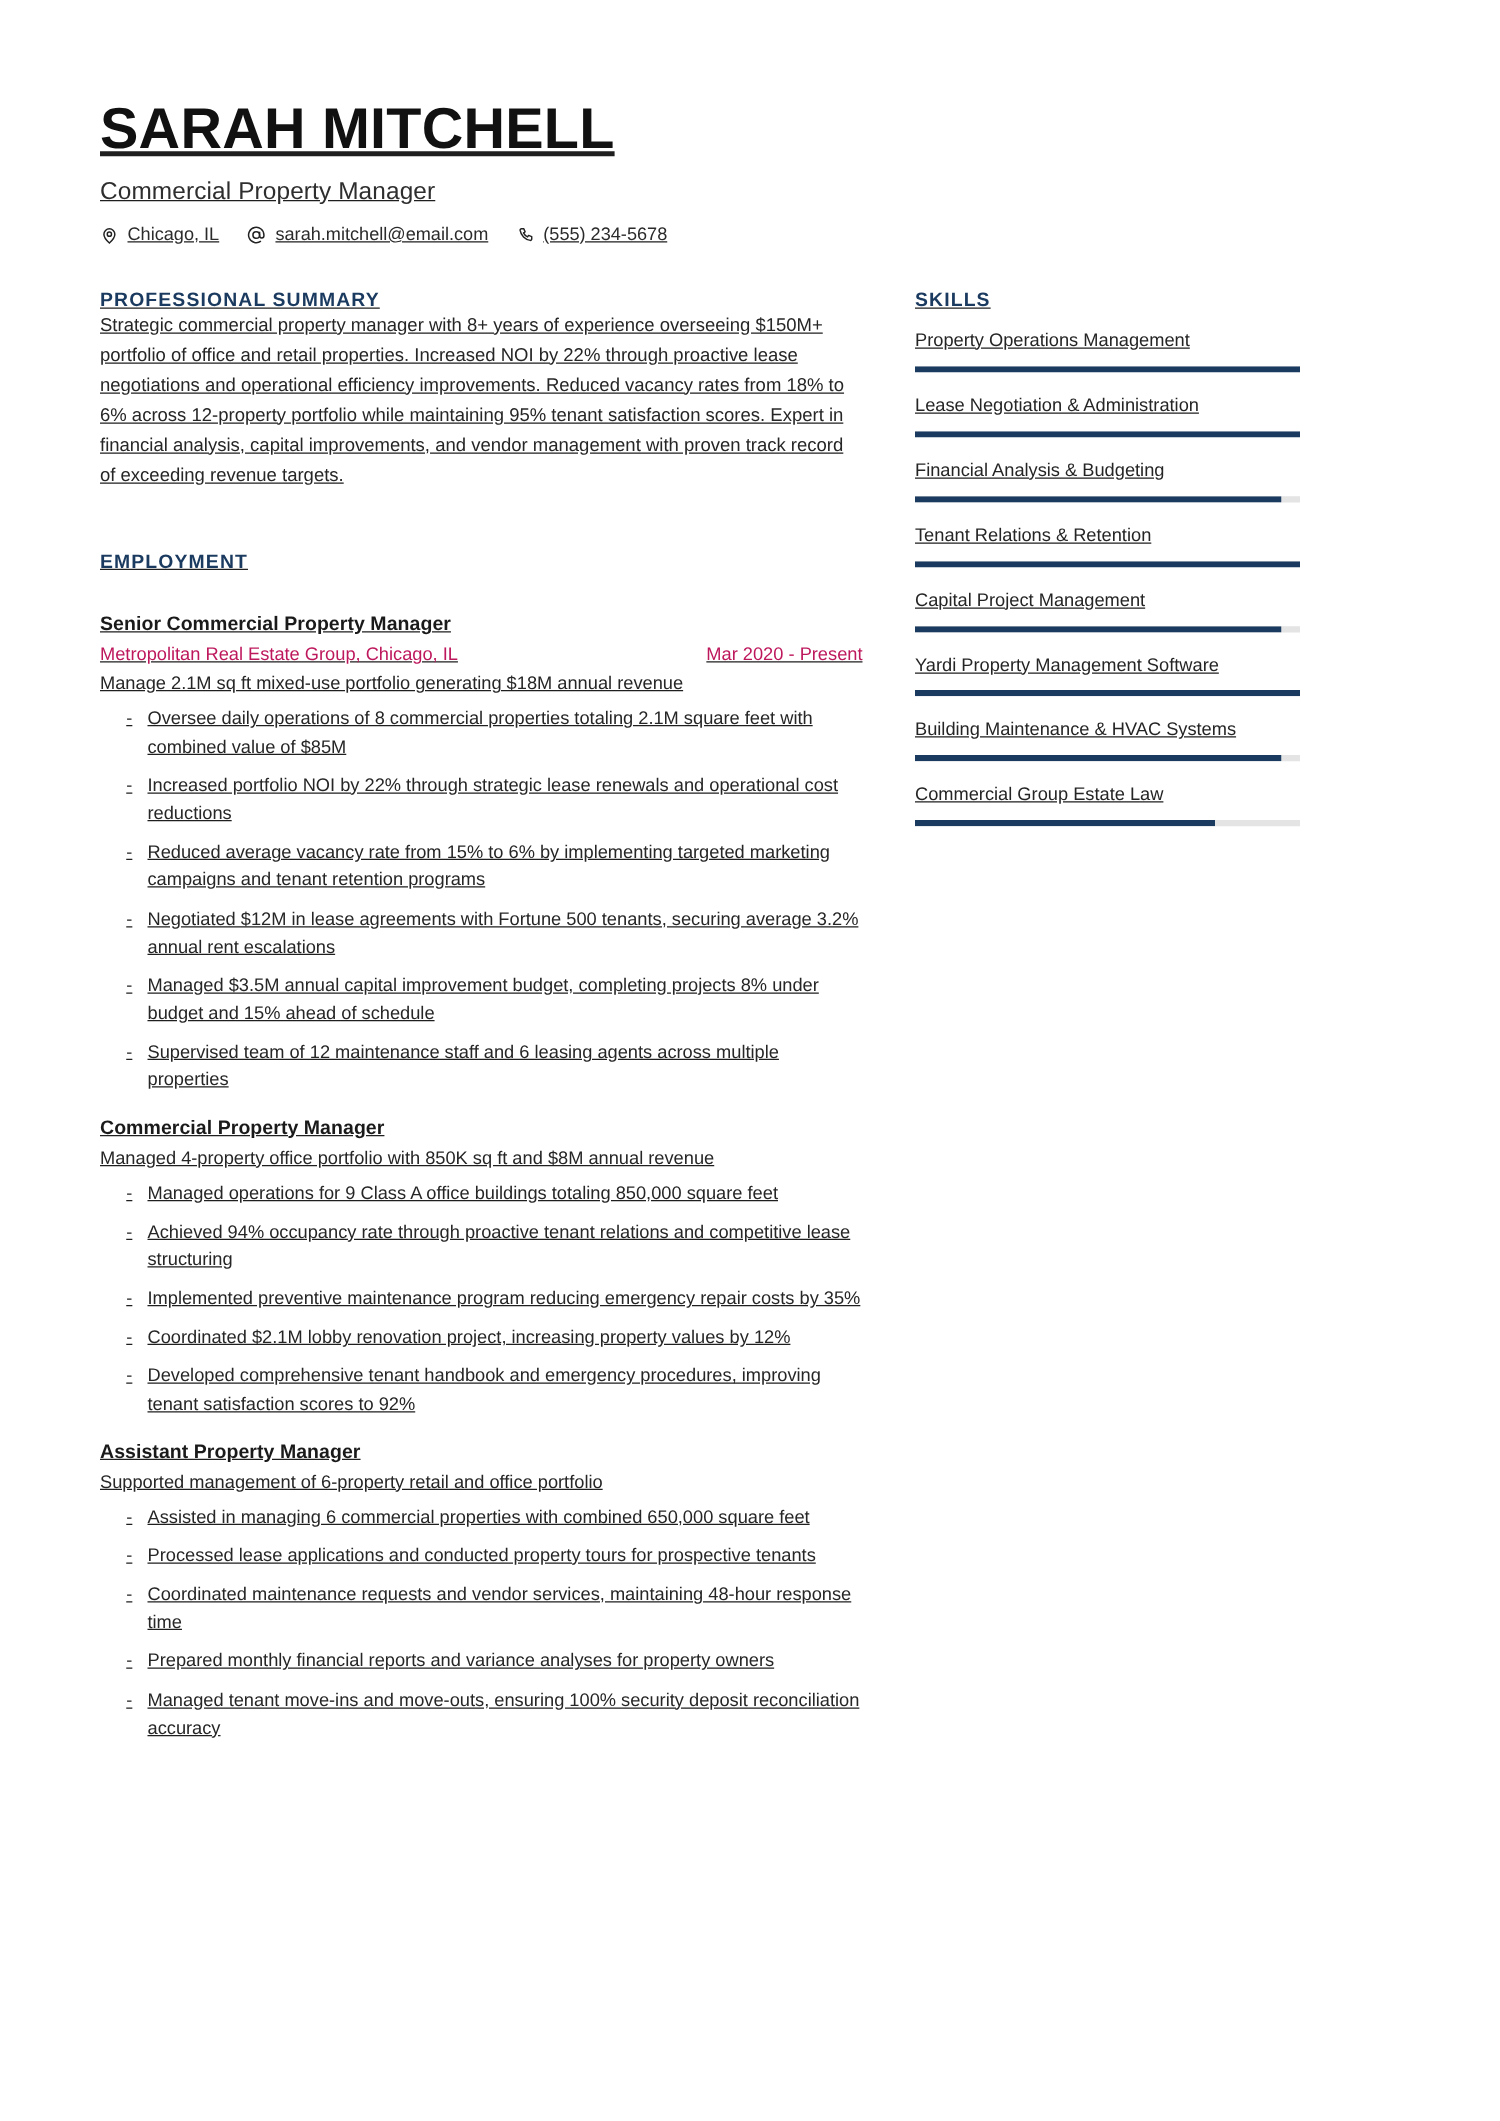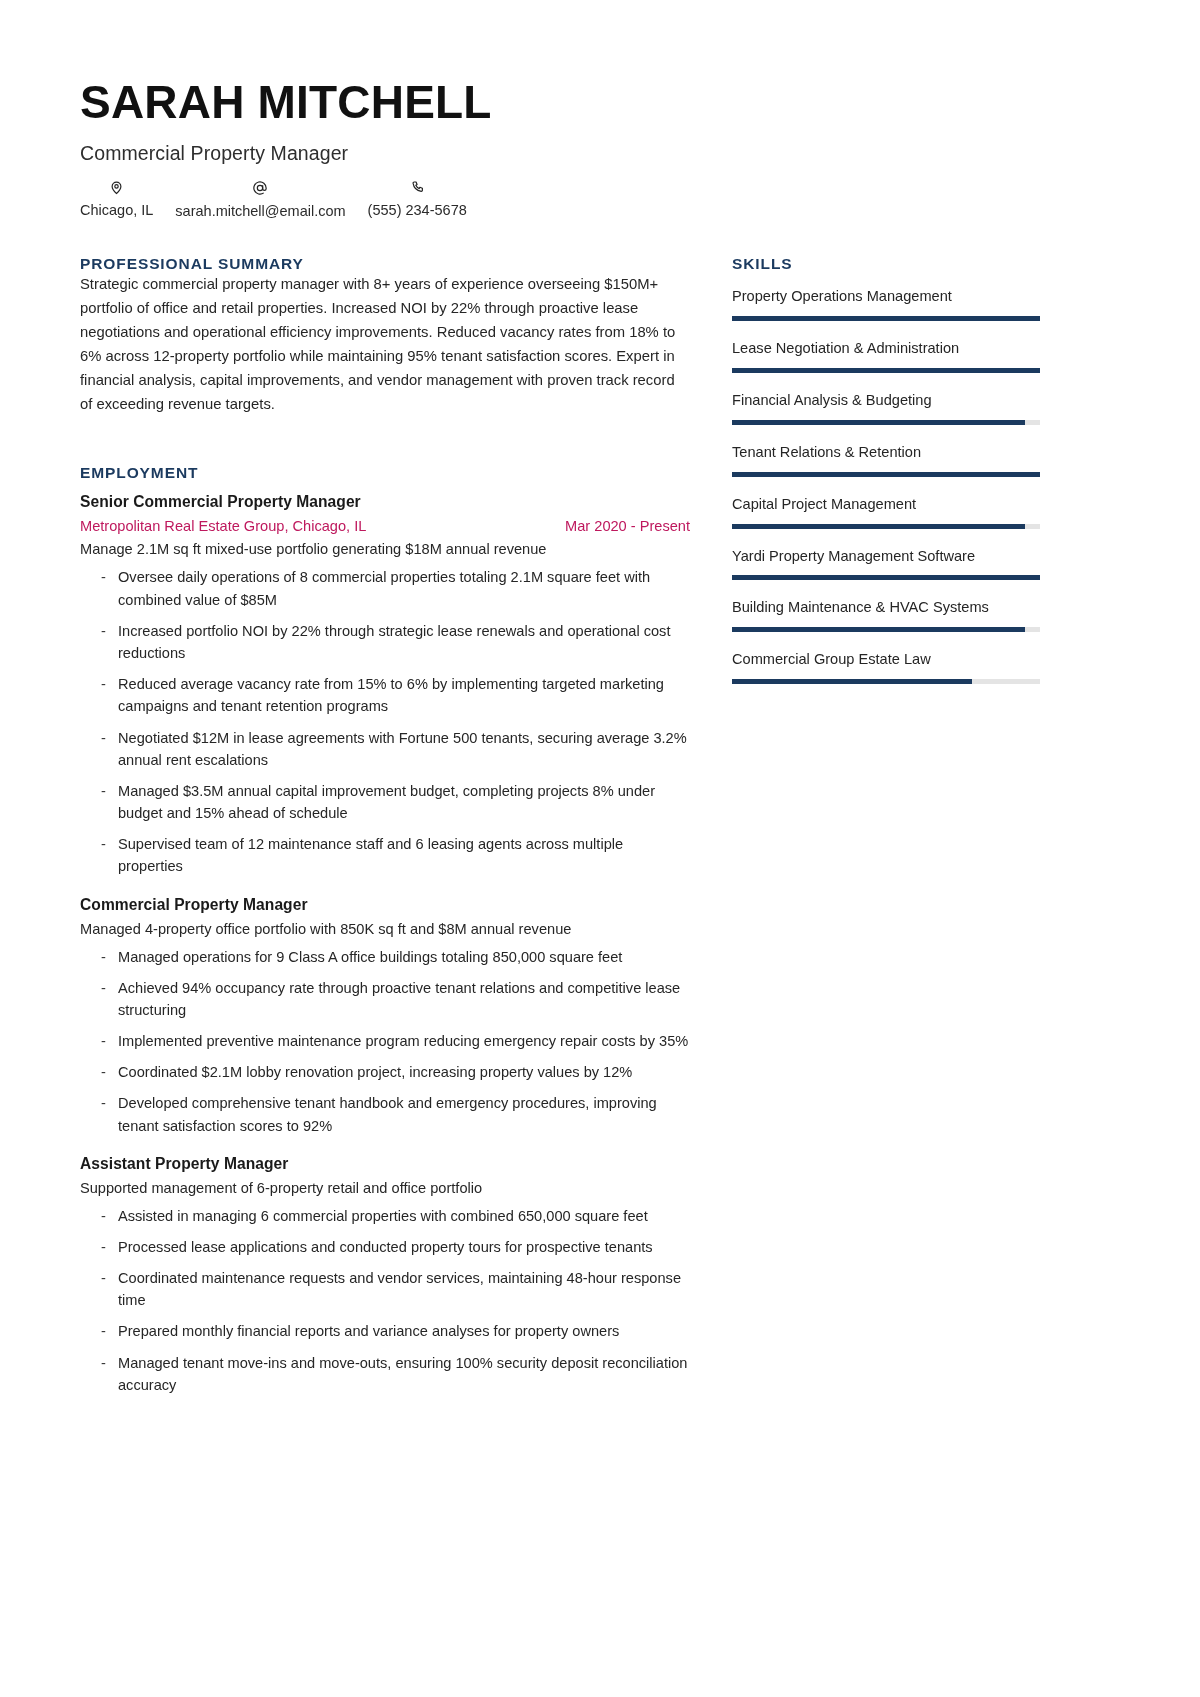--- a/index.html
+++ b/index.html
@@ -10,20 +10,21 @@
     font-family: "Liberation Sans", sans-serif;
     color: #1f1f1f;
     -webkit-font-smoothing: antialiased;
   }
   .page {
     position: relative;
     width: 1200px;
     height: 1697px;
     background: #ffffff;
     padding: 78px 80px 0 80px;
+    text-decoration: underline;
   }
 
   
   .hdr-name {
     font-size: 46px;
     font-weight: 700;
     letter-spacing: 0.2px;
     color: #111111;
     line-height: 1.08;
   }
@@ -37,24 +38,23 @@
   .hdr-contact {
     margin-top: 15px;
     display: flex;
     align-items: center;
     gap: 22px;
     font-size: 14.5px;
     color: #2b2b2b;
   }
   .contact-item {
     display: flex;
-    align-items: center;
+    align-items: flex-end;
     gap: 7px;
     white-space: nowrap;
-    flex-direction: column;
   }
   .contact-item svg { display: block; flex: none; }
 
   
   .body-cols {
     margin-top: 36px;
     display: flex;
     align-items: flex-start;
     gap: 42px;
   }
@@ -72,21 +72,21 @@
   .summary-text {
     margin-top: 0;
     font-size: 14.8px;
     line-height: 1.62;
     color: #262626;
   }
 
   .sec-employment { margin-top: 48px; }
 
   .job { margin-top: 18px; }
-  .job:first-of-type { margin-top: 11px; }
+  .job:first-of-type { margin-top: 32px; }
   .job-title {
     font-size: 15.6px;
     font-weight: 700;
     color: #1a1a1a;
     letter-spacing: 0.05px;
   }
   .job-meta {
     margin-top: 7px;
     display: flex;
     justify-content: space-between;

